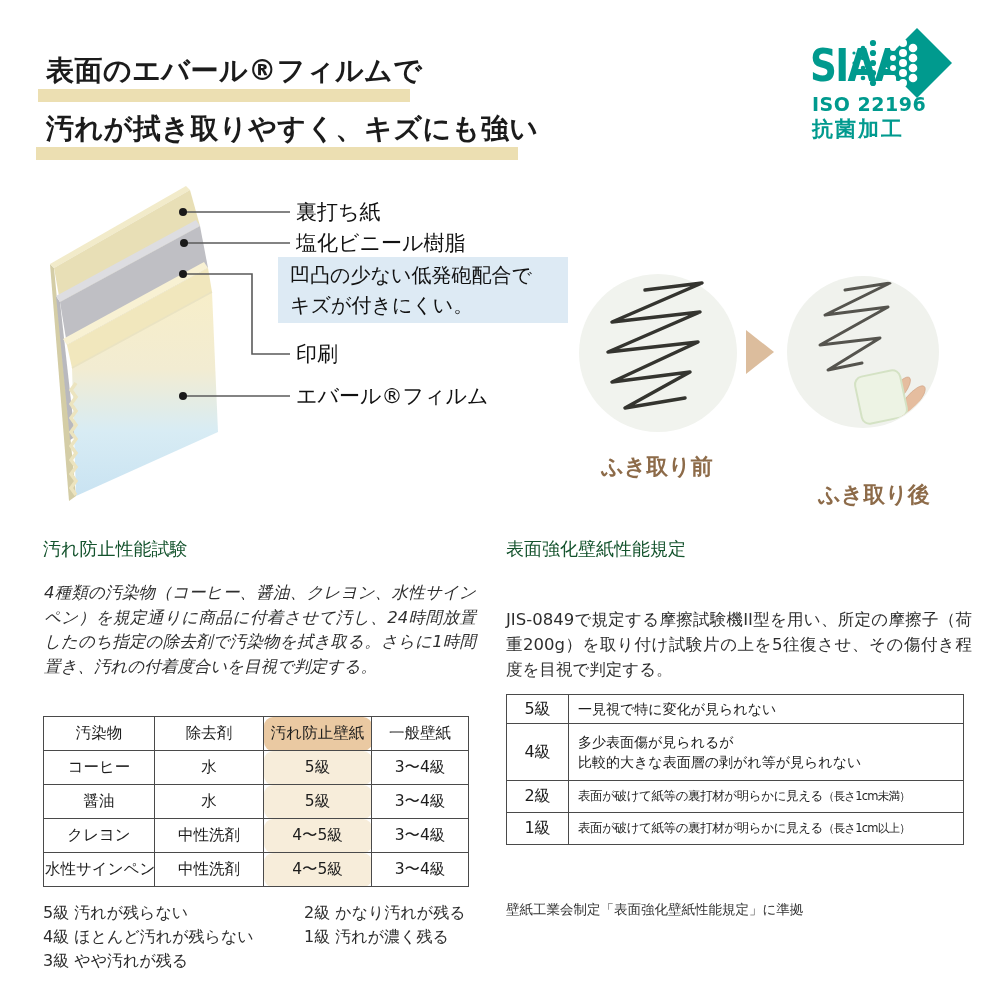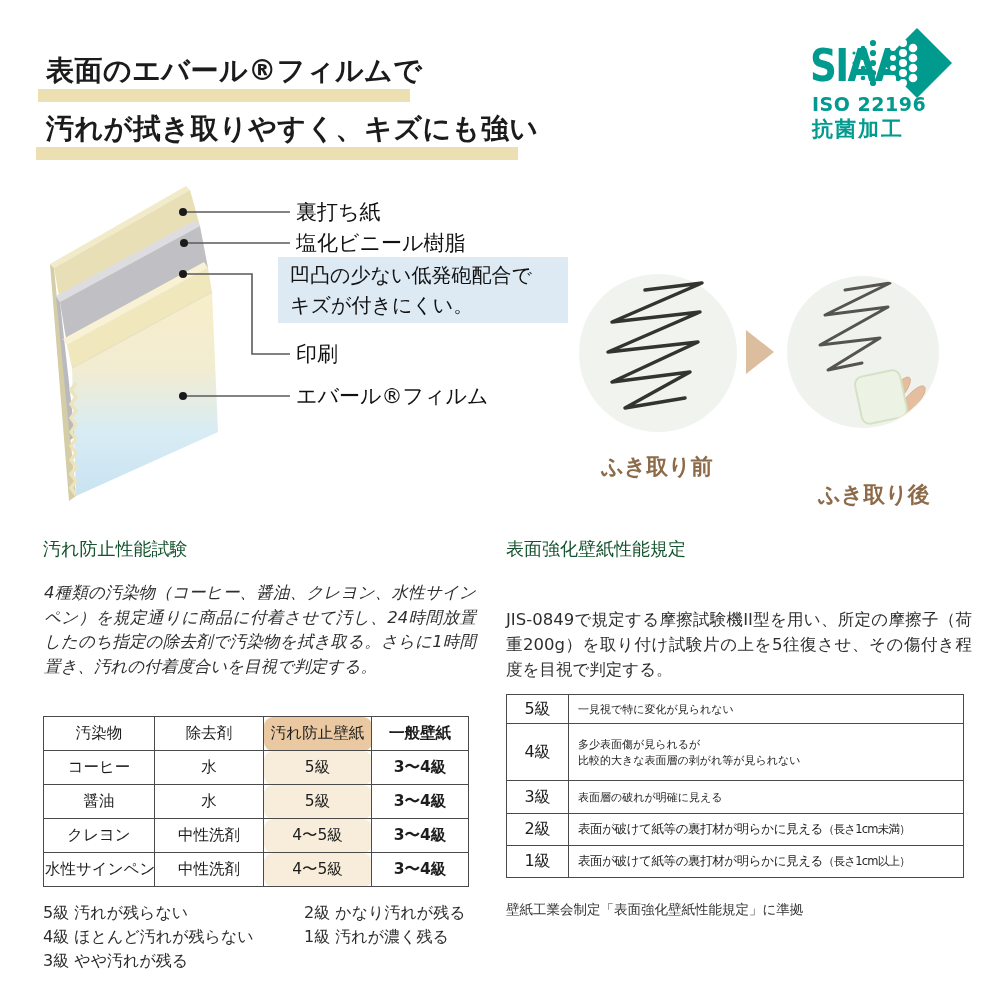--- a/index.html
+++ b/index.html
@@ -40,33 +40,33 @@
   .sec-heading { position:absolute; font-size:18px; font-weight:500; color:#14532d; white-space:nowrap; }
   .sh-left { left:43px; top:537px; } .sh-right { left:506px; top:537px; }
   .sec-body { position:absolute; font-size:16.5px; line-height:24.5px; color:#2e2e2e; text-align:justify; }
   .sb-left { left:44px; top:581px; width:432px;font-style:italic; }
   .sb-right { left:506px; top:595px; width:466px; line-height:25px;margin-top:12px; }
 
   
   .stain-table { position:absolute; left:43px; top:716px; width:425px; border-collapse:collapse; table-layout:fixed; }
   .stain-table td { border:1.5px solid #4a4a4a; text-align:center; vertical-align:middle; font-size:15.5px; color:#1d1d1d; height:34px; padding:0 1px; white-space:nowrap; overflow:hidden; }
   .stain-table .c0 { width:111px; } .stain-table .c1 { width:109px; }
-  .stain-table .c2 { width:108px;border-radius:9px; } .stain-table .c3 { width:97px;font-weight:bold; }
+  .stain-table .c2 { width:108px;border-radius:9px; } .stain-table .c3 { width:97px; }
   .stain-table tr.hd td { font-size:15.5px; }
   .stain-table tr.hd td.c2 { background:#eac9a2; }
   .stain-table tr.bd td.c2 { background:#f7edda; }
 
   .legend { position:absolute; top:901px; font-size:16px; line-height:24px; color:#2c2c2c; white-space:nowrap; }
   .lg1 { left:43px; } .lg2 { left:304px; }
 
   
   .strength-table { position:absolute; left:506px; top:694px; width:458px; border-collapse:collapse; table-layout:fixed; }
   .strength-table td { border:1.5px solid #4a4a4a; vertical-align:middle; color:#1d1d1d; }
   .strength-table td.g { width:62px; text-align:center; font-size:16px; }
-  .strength-table td.d { padding:2px 3px 2px 9px; font-size:11px; line-height:1.45; }
+  .strength-table td.d { padding:2px 3px 2px 9px; font-size:14px; line-height:1.45; }
   .strength-table tr.r0 { height:29px; } .strength-table tr.r1 { height:57px; }
   .strength-table tr.r2 { height:33px; } .strength-table tr.r3 { height:32px; }
   .strength-table tr.r4 { height:32px; }
   .strength-table tr.small td.d { font-size:12.5px; letter-spacing:-.4px; white-space:nowrap; }
   .strength-table .sz { font-size:11.5px; letter-spacing:-.8px; }
   .strength-table .d2:empty { display:none; }
   .footnote { position:absolute; left:506px; top:901px; font-size:13.5px; color:#333; white-space:nowrap; }
 </style>
 </head>
 <body>
@@ -253,27 +253,20 @@
 
         </td>
       </tr>
       <tr class="r1">
         <td class="g">4級</td>
         <td class="d">
           <div class="d1"><span>多少表面傷が見られるが</span><span class="sz"></span></div>
           <div class="d2">比較的大きな表面層の剥がれ等が見られない</div>
         </td>
       </tr>
-      <tr class="r2">
-        <td class="g">3級</td>
-        <td class="d">
-          <div class="d1"><span>表面層の破れが明確に見える</span><span class="sz"></span></div>
-
-        </td>
-      </tr>
       <tr class="r3 small">
         <td class="g">2級</td>
         <td class="d">
           <div class="d1"><span>表面が破けて紙等の裏打材が明らかに見える</span><span class="sz">（長さ1cm未満）</span></div>
 
         </td>
       </tr>
       <tr class="r4 small">
         <td class="g">1級</td>
         <td class="d">

